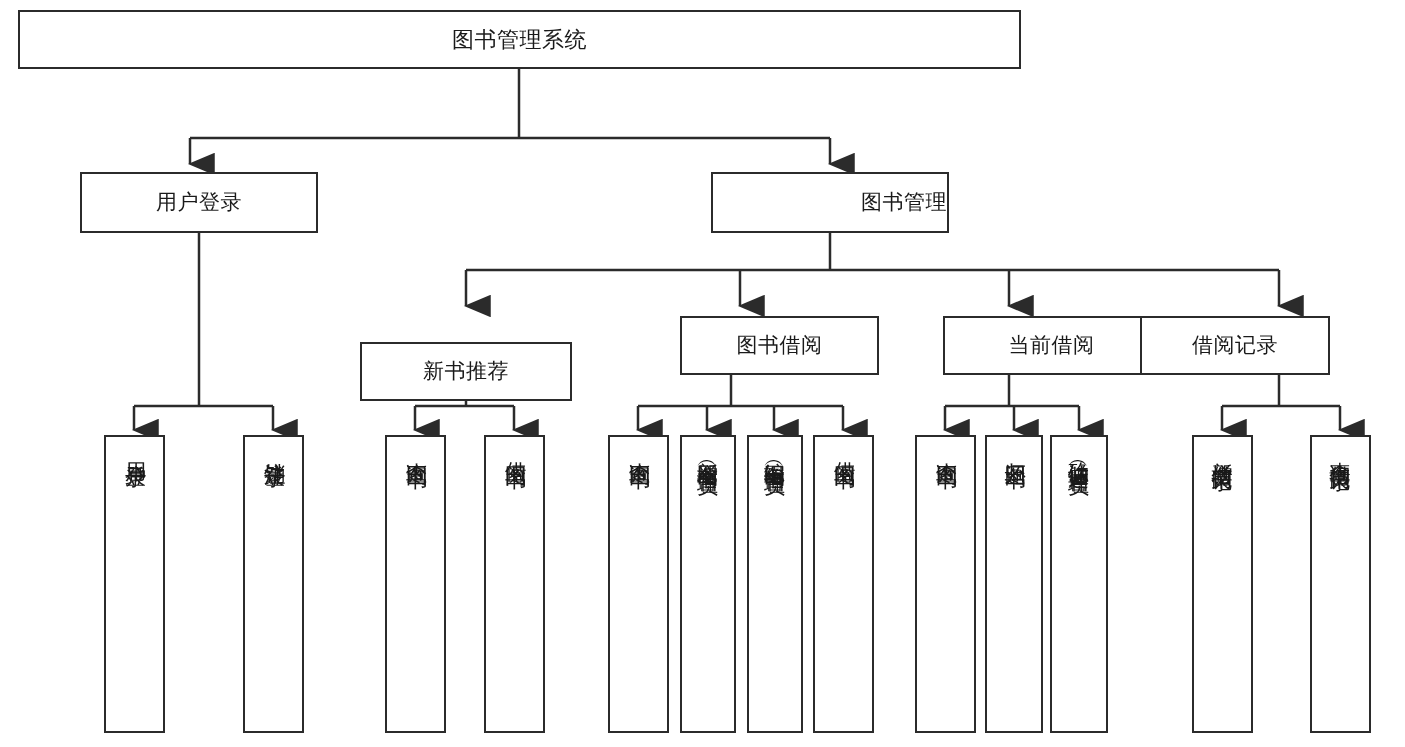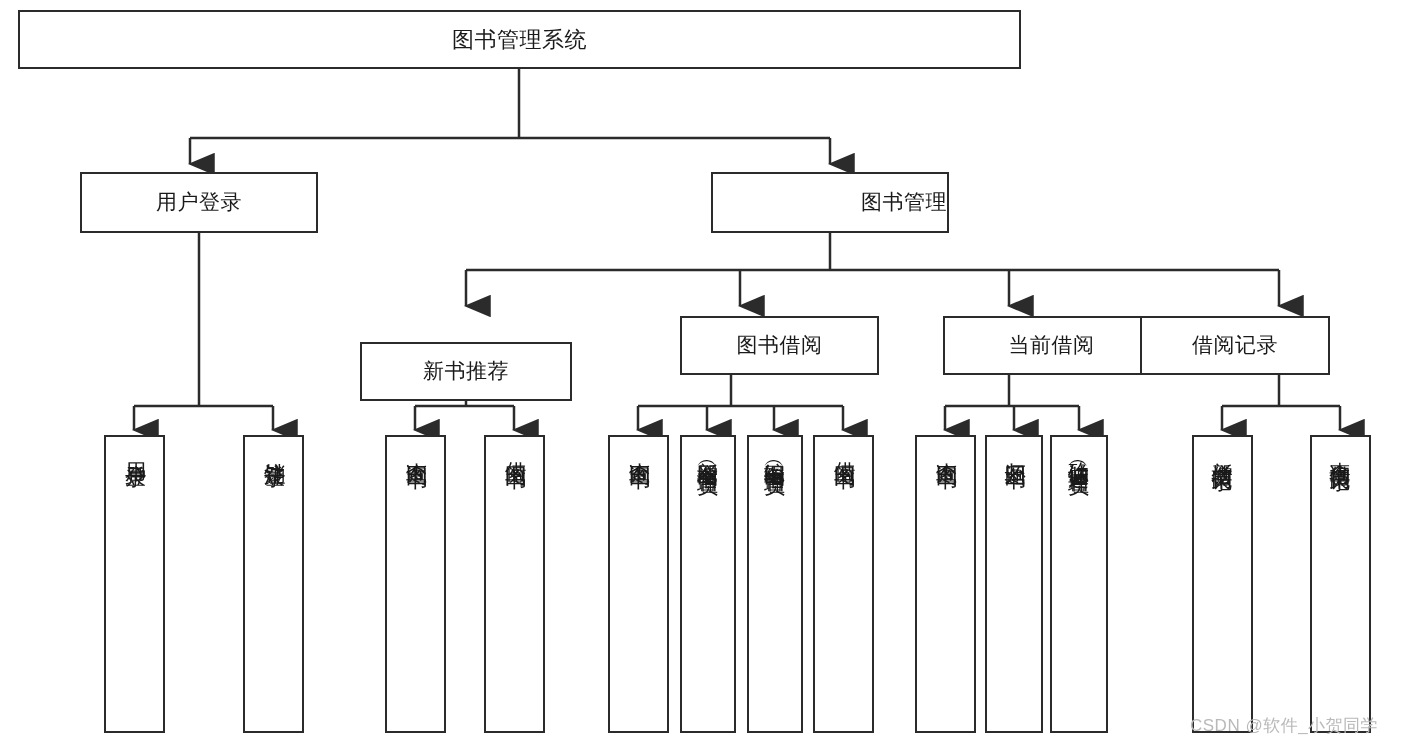--- a/index.html
+++ b/index.html
@@ -196,15 +196,14 @@
     <span class="label">确认归还（管理员）</span>
   </div>
 
   <div class="node v tall" style="left:1192px; top:435px; width:61px; height:298px;">
     <span class="label">新增借阅记录</span>
   </div>
   <div class="node v tall" style="left:1310px; top:435px; width:61px; height:298px;">
     <span class="label">查询借阅记录</span>
   </div>
 
-  <div class="watermark" style="left:1190px; top:714px;">CSDN @软件_小贺同学</div>
 
 </div>
 
 </body></html>

